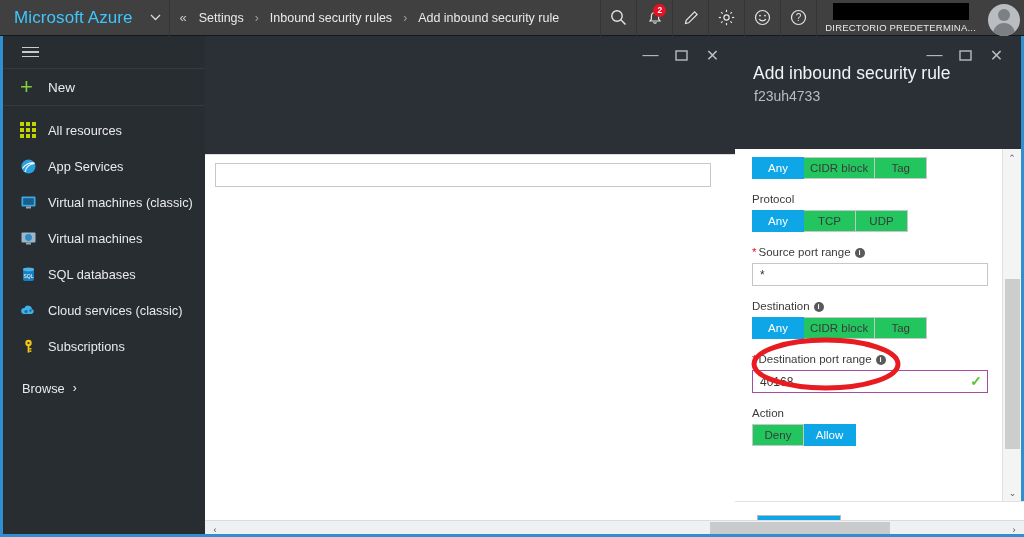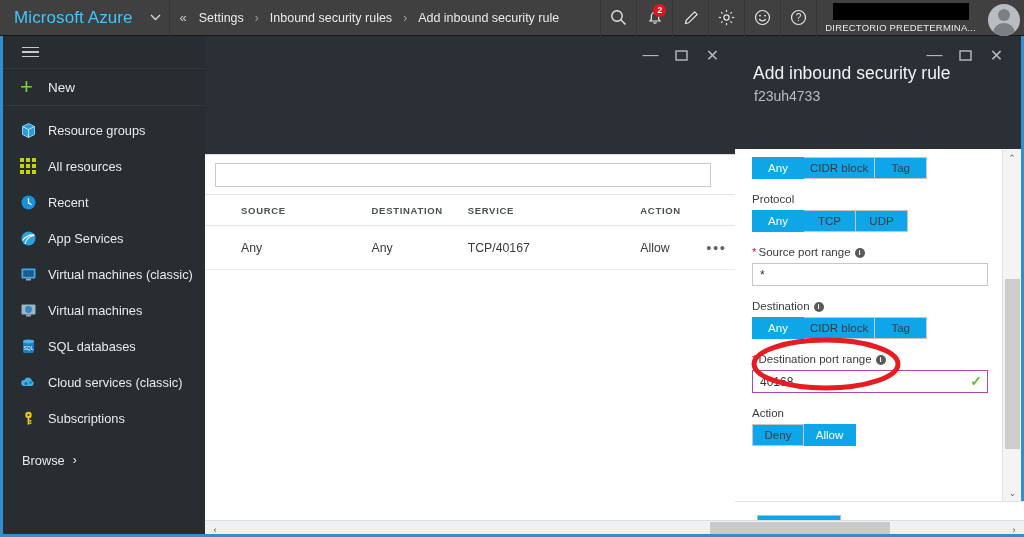--- a/index.html
+++ b/index.html
@@ -167,21 +167,21 @@
     font-size: 11.5px; color: #3b3b3b; margin: 14px 0 5px 0; white-space: nowrap;
   }
   .fieldlabel .req { color: #e81123; margin-right: 2px; }
   .info-i {
     display: inline-block; width: 10px; height: 10px; border-radius: 50%;
     background: #5a5a5a; color: #fff; font-size: 7.5px; line-height: 10px;
     text-align: center; margin-left: 4px; vertical-align: 1px; font-weight: bold;
   }
   .seg { display: flex; height: 22px; }
   .seg > div {
-    border: 1px solid #c6c6c6; border-left: none; background: #0ea5e9;
+    border: 1px solid #c6c6c6; border-left: none; background: #22c55e;
     color: #3b3b3b; font-size: 11.5px; display: flex;
     align-items: center; justify-content: center; padding: 0 6px; min-width: 52px;
   }
   .seg > div:first-child { border-left: 1px solid #c6c6c6; }
   .seg > div.on { background: #0fa6e8; color: #fff; border-color: #0fa6e8; }
   .txtinput {
     width: 100%; height: 23px; border: 1px solid #c6c6c6; background: #fff;
     font-family: "Liberation Sans", sans-serif; font-size: 12px; color: #333;
     padding: 0 22px 0 7px; outline: none;
   }
@@ -339,56 +339,38 @@
           <i></i>
           <i></i>
         </div>
     </div>
     <div id="newrow">
       <div class="plus">+</div>
       <div class="newlabel">New</div>
     </div>
     <div class="navlist">
 
-      <div class="navitem">
-        <div class="navicon">
-          <svg width="17" height="17" viewBox="0 0 17 17">
-              <path d="M8.5 1.5l6 3v8l-6 3-6-3v-8z" fill="#2f9ad8" stroke="#7fd3f5" stroke-width="1"></path>
-              <path d="M2.5 4.5l6 3 6-3M8.5 7.5v8" stroke="#cdeaff" stroke-width="0.9" fill="none"></path>
-            </svg>
-        </div>
-        <div class="navlabel">Resource groups</div>
-      </div>
 
       <div class="navitem">
         <div class="navicon">
           <div class="grid9">
               <i></i>
               <i></i>
               <i></i>
               <i></i>
               <i></i>
               <i></i>
               <i></i>
               <i></i>
               <i></i>
             </div>
         </div>
         <div class="navlabel">All resources</div>
       </div>
 
-      <div class="navitem">
-        <div class="navicon">
-          <svg width="17" height="17" viewBox="0 0 17 17">
-              <circle cx="8.5" cy="8.5" r="7" fill="#1b8fe0"></circle>
-              <path d="M8.5 4.2v4.6l3.1 1.9" stroke="#fff" stroke-width="1.3" fill="none"></path>
-            </svg>
-        </div>
-        <div class="navlabel">Recent</div>
-      </div>
 
       <div class="navitem">
         <div class="navicon">
           <svg width="17" height="17" viewBox="0 0 17 17">
               <circle cx="8.5" cy="8.5" r="7" fill="#2ba0e0"></circle>
               <path d="M2.5 10.5c3-4 8-6 12-5.5M5 14c1-5 5-8 9.5-8.5" stroke="#fff" stroke-width="1.2" fill="none"></path>
             </svg>
         </div>
         <div class="navlabel">App Services</div>
       </div>
@@ -466,42 +448,20 @@
           </svg>
       </div>
       <div class="wctl">✕</div>
     </div>
   </div>
 
   <div id="midcontent">
     <div id="searchwrap">
       <input id="searchinput" type="text" value="" style="">
     </div>
-    <table class="rules">
-      <thead>
-        <tr>
-          <th class="col-src">SOURCE</th>
-          <th class="col-dst">DESTINATION</th>
-          <th class="col-svc">SERVICE</th>
-          <th class="col-act">ACTION</th>
-          <th class="col-dots"></th>
-        </tr>
-      </thead>
-      <tbody>
-        <tr>
-          <td class="col-src">Any</td>
-          <td class="col-dst">Any</td>
-          <td class="col-svc">TCP/40167</td>
-          <td class="col-act allow">Allow</td>
-          <td class="col-dots">
-            <span class="dots">•••</span>
-          </td>
-        </tr>
-      </tbody>
-    </table>
   </div>
 
   <div id="rightblade">
     <div id="rightctl">
       <div class="wctl">—</div>
       <div class="wctl">
         <svg width="13" height="11" viewBox="0 0 13 11">
             <rect x="1" y="1" width="11" height="9" stroke="#b8bcc0" stroke-width="1.4" fill="none"></rect>
           </svg>
       </div>

